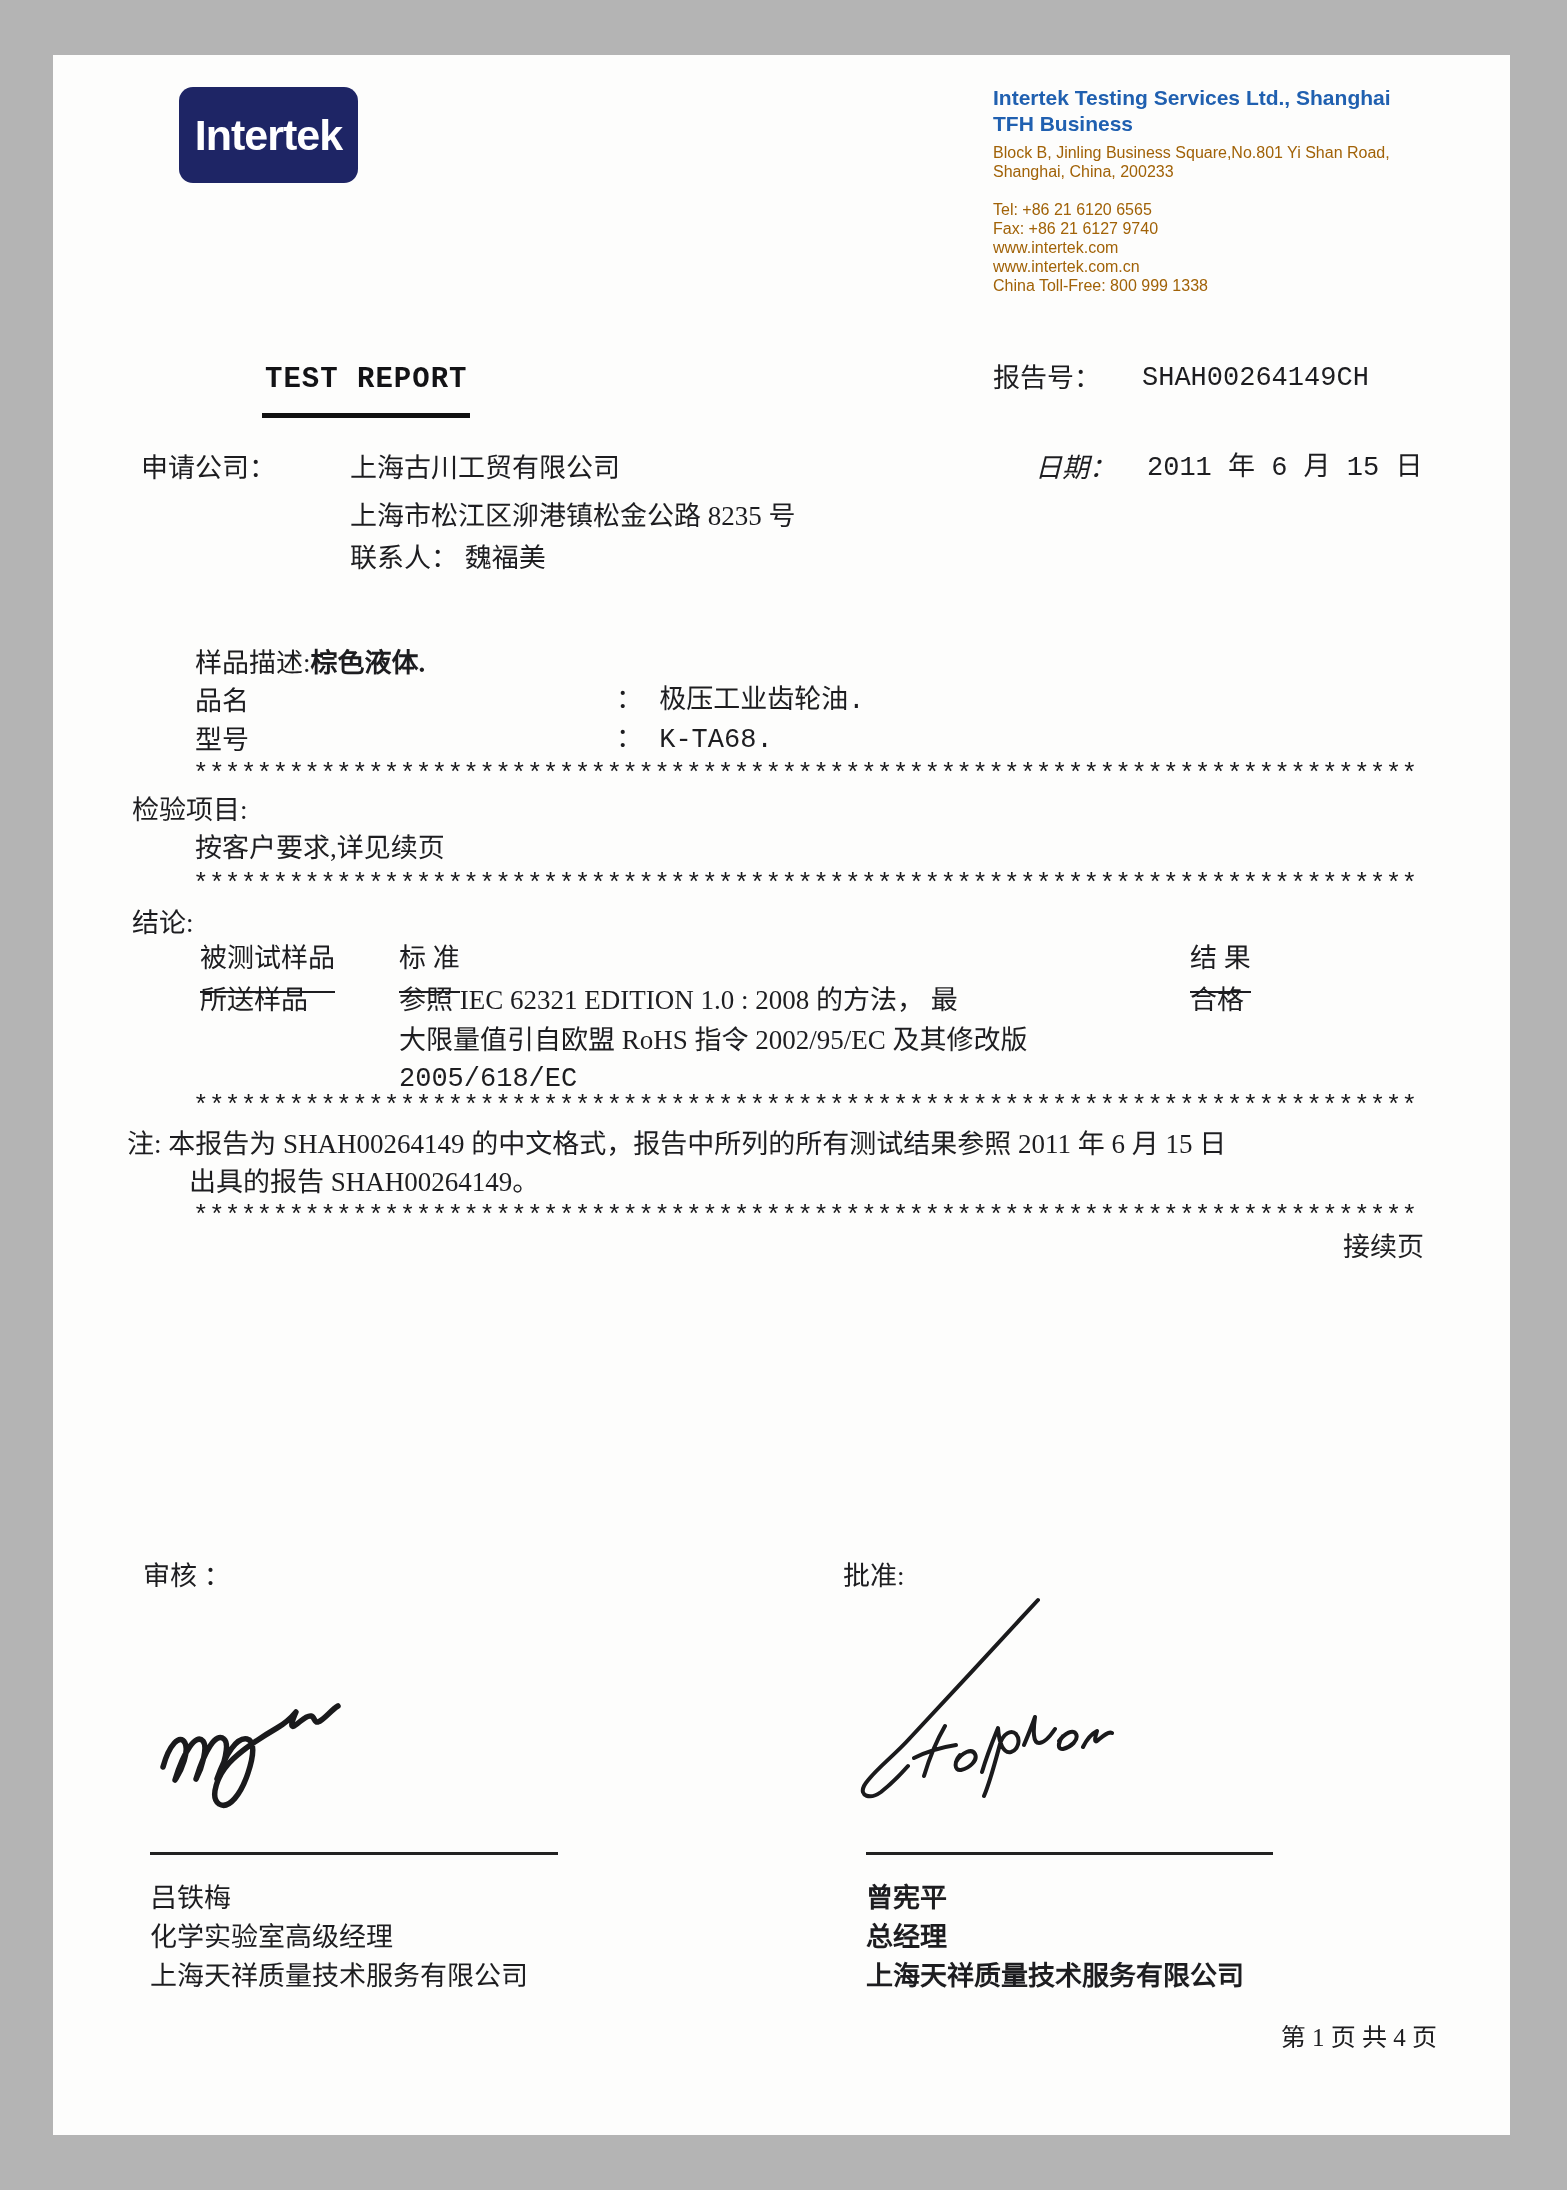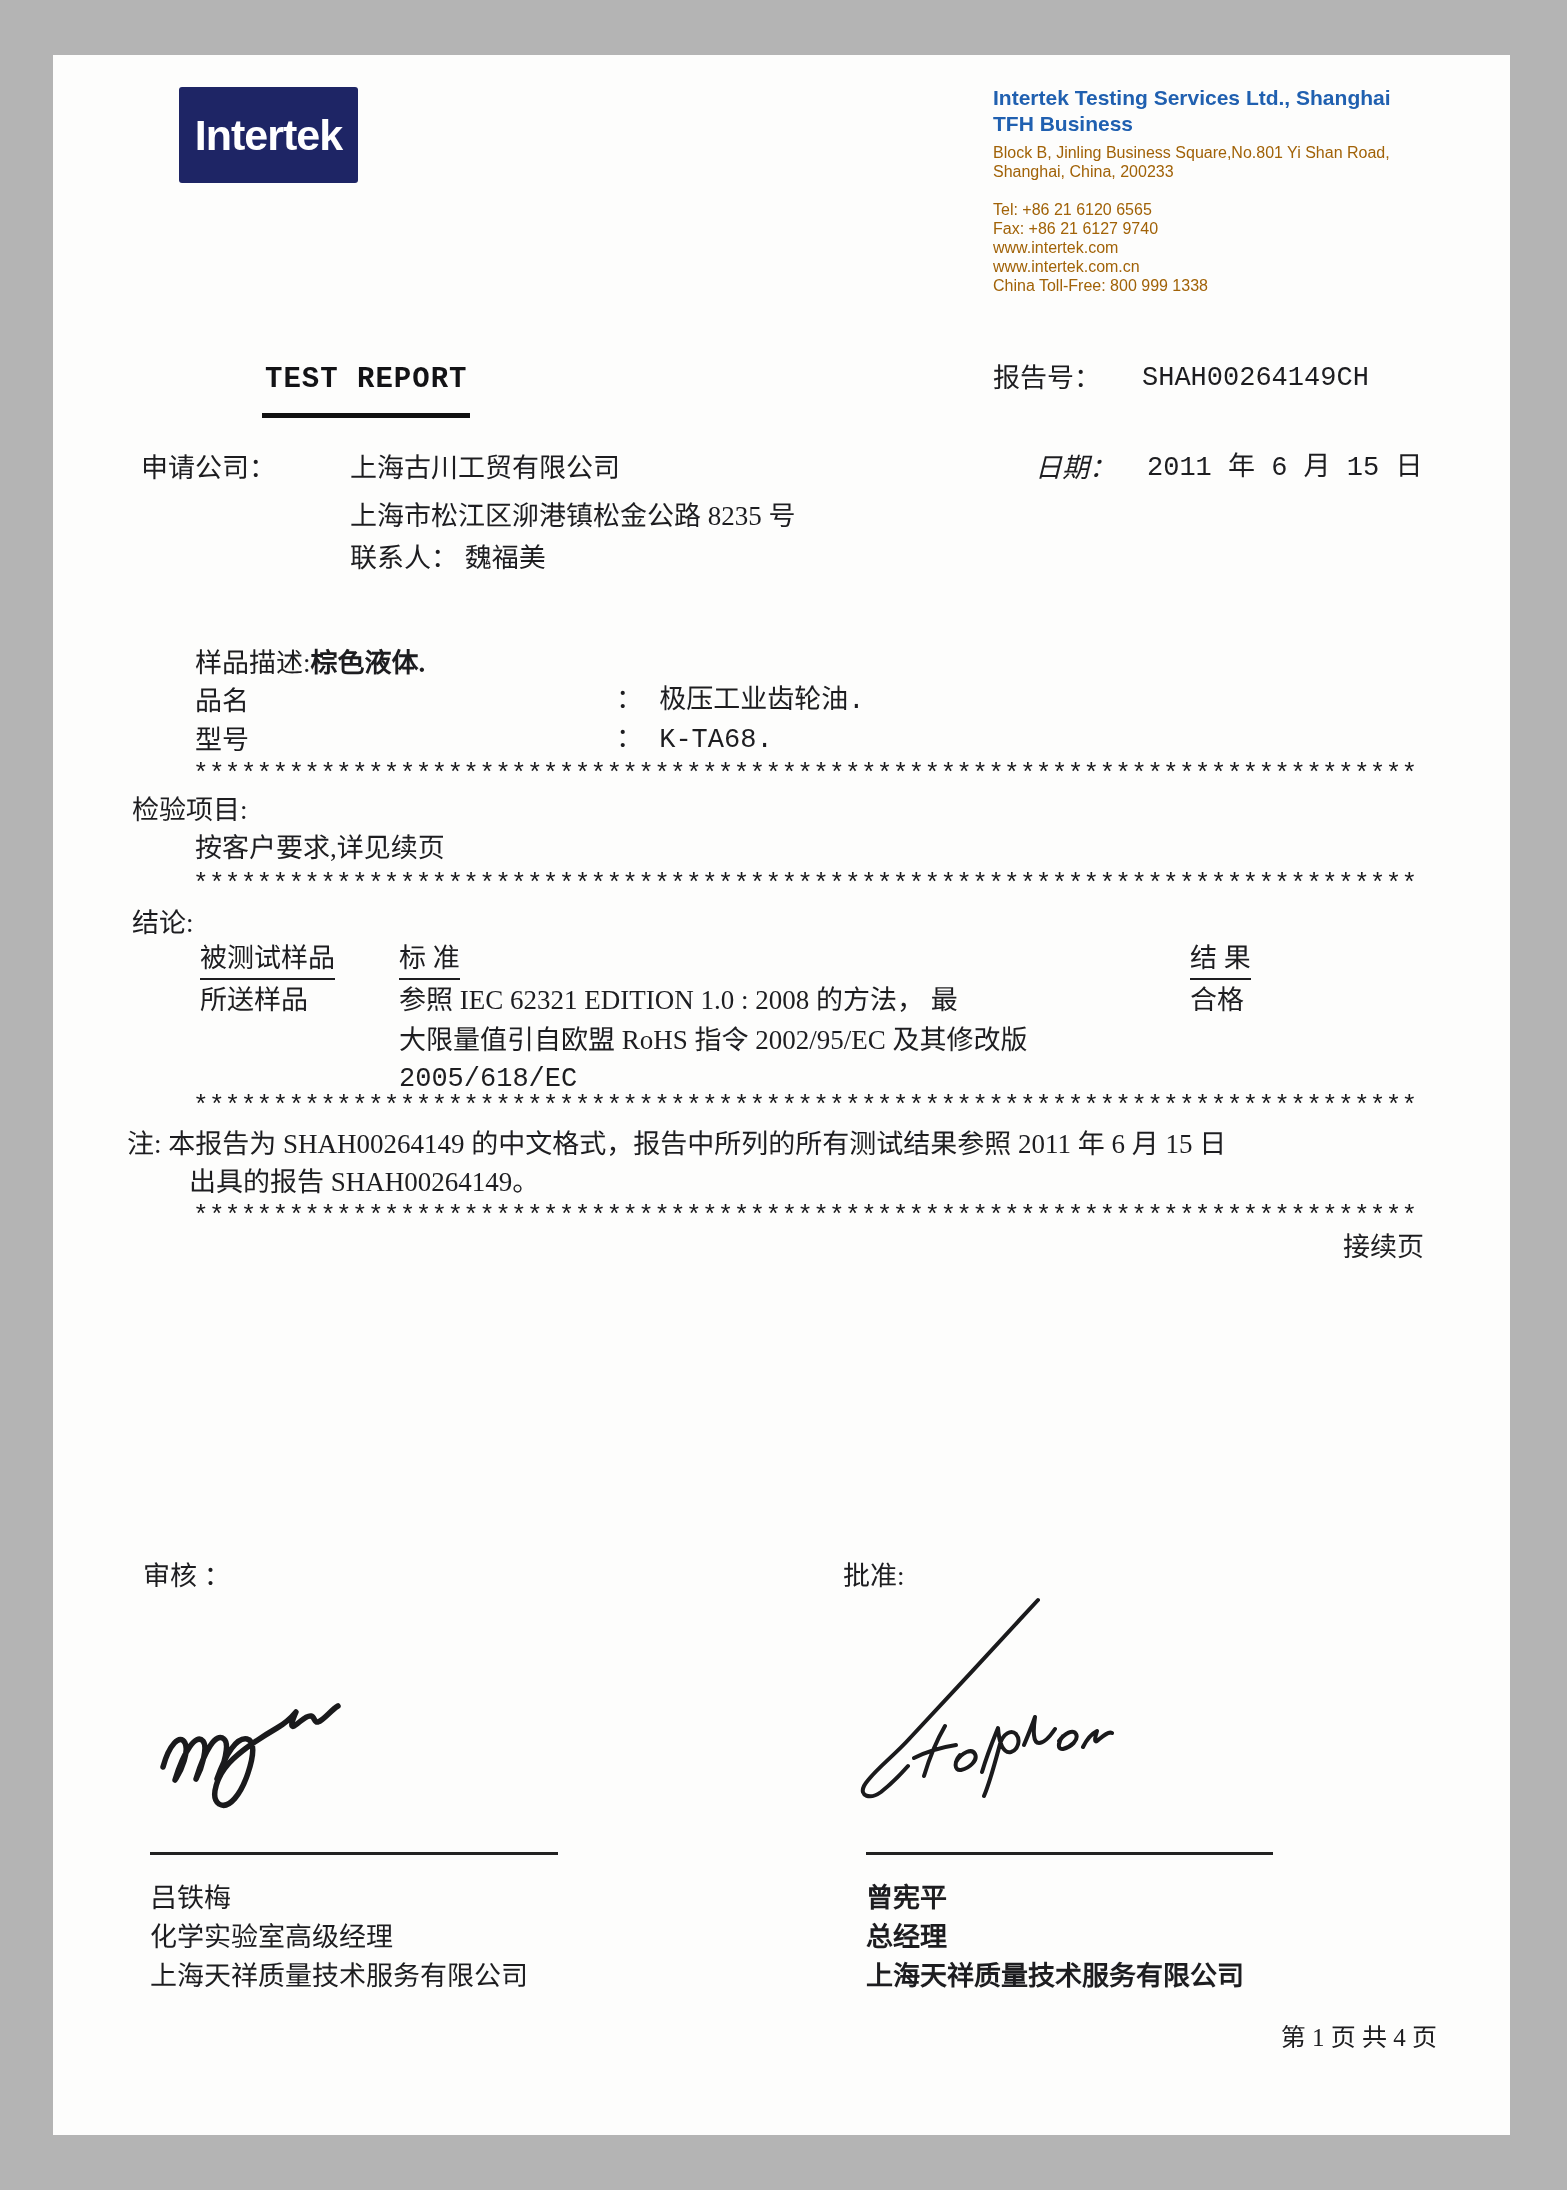--- a/index.html
+++ b/index.html
@@ -14,21 +14,21 @@
     background:#fdfdfc;
   }
   .abs { position:absolute; }
   .cn {
     font-size:27px; line-height:34px; color:#1d1d20; white-space:nowrap;
   }
   .mono { font-family:"Liberation Mono","DejaVu Sans Mono",monospace; }
   .bold { font-weight:bold; }
   .logo {
     left:126px; top:32px; width:179px; height:96px;
-    background:#1e2565; border-radius:3px;
+    background:#1e2565; border-radius:14px;
     display:flex; align-items:center; justify-content:center;
   }
   .logo span {
     color:#ffffff; font-family:"Liberation Sans","DejaVu Sans",sans-serif;
     font-size:43px; font-weight:600; letter-spacing:-1px;
   }
   .letterhead {
     left:940px; top:30px; width:500px;
     font-family:"Liberation Sans","DejaVu Sans",sans-serif;
   }
@@ -38,21 +38,21 @@
   .doc-title {
     font-family:"Liberation Mono","DejaVu Sans Mono",monospace;
     font-size:29px; font-weight:bold; color:#131316; letter-spacing:1px;
     border-bottom:5px solid #111; padding:0 3px 17px 3px; white-space:nowrap;
   }
   .stars {
     font-family:"Liberation Mono","DejaVu Sans Mono",monospace;
     font-size:26px; color:#17171a; letter-spacing:0.3px;
     white-space:nowrap; overflow:hidden; width:1252px;
   }
-  .colhead { display:inline-block; border-bottom:2px solid #1d1d20; padding-bottom:3px; }
+  .colhead { display:inline-block; border-bottom:2px solid #1d1d20; padding-bottom:16px; }
   .sigline { height:0; border-top:3px solid #222; }
   .sigblock .cn { line-height:39px; }
   svg.signature path { fill:none; stroke:#1a1a1c; stroke-linecap:round; stroke-linejoin:round; }
 </style>
 </head>
 <body>
 
 <div class="canvas">
   <div class="page">
 

